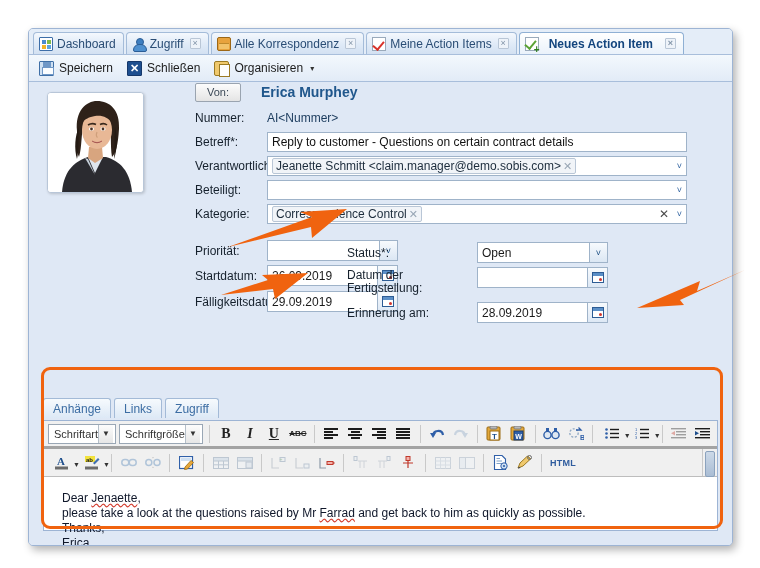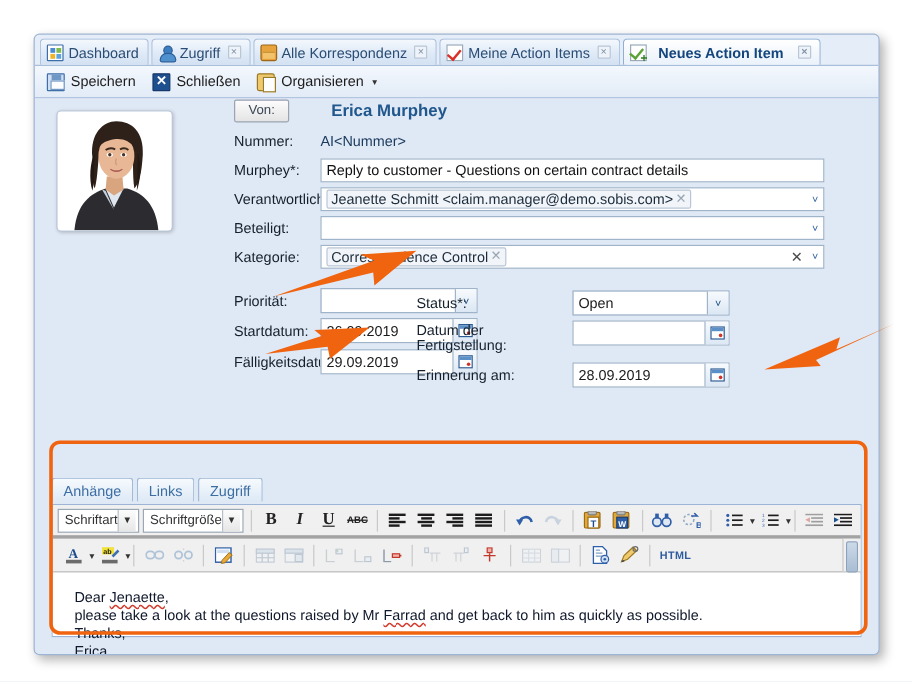--- a/index.html
+++ b/index.html
@@ -416,30 +416,30 @@
 
         <path d="M31 34 C30 48 31 58 29 66 C26 56 27 42 31 34 Z" fill="#241a13"></path>
         <path d="M67 34 C70 46 69 58 66 66 C67 54 66 42 67 34 Z" fill="#241a13"></path>
       </svg>
     </div>
 
     <div class="fieldgrid">
 
       <div class="row" style="margin-bottom:6px;">
         <div class="vonbtn">Von:</div>
-        <div class="name-big" style="margin-left:35px;text-align:center;">Erica Murphey</div>
+        <div class="name-big" style="margin-left:20px;text-align:center;">Erica Murphey</div>
       </div>
 
       <div class="row">
         <div class="lbl">Nummer:</div>
         <div class="plaintext">AI&lt;Nummer&gt;</div>
       </div>
 
       <div class="row">
-        <div class="lbl">Murphey*:</div>
+        <div class="lbl">Betreff*:</div>
         <div class="inp w-sub">
           <span>Reply to customer - Questions on certain contract details</span>
         </div>
       </div>
 
       <div class="row">
         <div class="lbl">Verantwortlicher:</div>
         <div class="inp w-full">
           <span class="chip">
             <span>Jeanette Schmitt &lt;claim.manager@demo.sobis.com&gt;</span>

